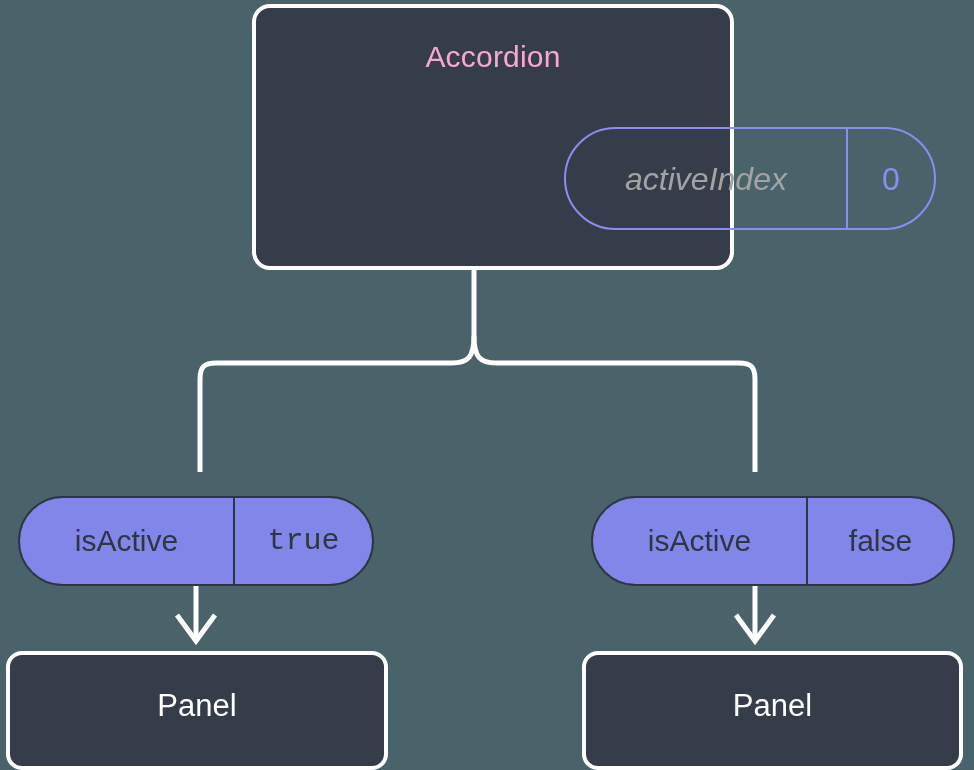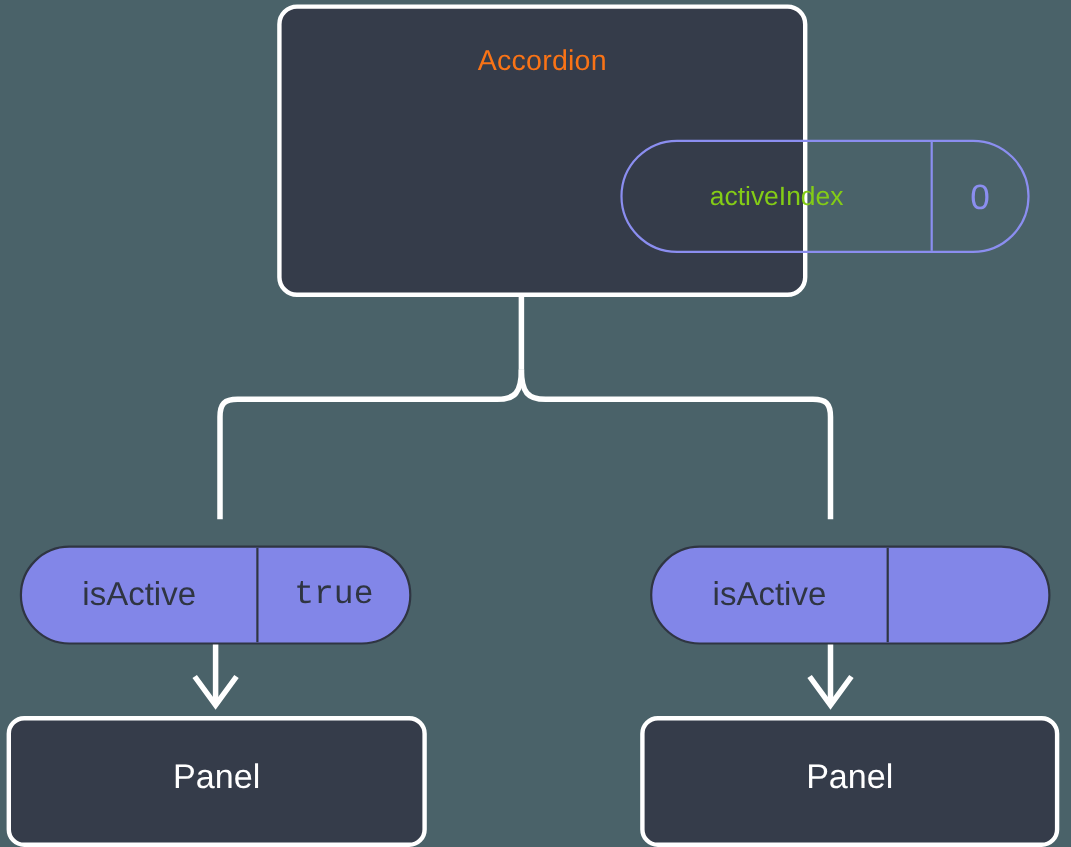--- a/index.html
+++ b/index.html
@@ -43,22 +43,22 @@
   #accordion-node {
     left: 252px;
     top: 4px;
     width: 482px;
     height: 266px;
     flex-direction: column;
     justify-content: flex-start;
     padding-top: 34px;
   }
   .node-title {
-    color: #f97316;
-    font-size: 26px;
+    color: #f9a8d4;
+    font-size: 30px;
     font-weight: 500;
     letter-spacing: 0.2px;
     line-height: 1;
     text-align: center;
   }
   .panel-node {
     top: 651px;
     height: 119px;
     border-radius: 16px;
   }
@@ -86,23 +86,24 @@
     display: flex;
     align-items: stretch;
     background: transparent;
   }
   #accordion-prop-pill .prop-key {
     flex: 0 0 280px;
     display: flex;
     align-items: center;
     justify-content: center;
     border-right: 2px solid #8b8ef0;
-    color: #84cc16;
-    font-size: 24px;
-    line-height: 1;
+    color: #a3a3a3;
+    font-size: 32px;
+    line-height: 1;
+    font-style: italic;
   }
   #accordion-prop-pill .prop-val {
     flex: 1 1 auto;
     display: flex;
     align-items: center;
     justify-content: center;
     color: #8b8ef0;
     font-size: 32px;
     line-height: 1;
   }
@@ -180,20 +181,21 @@
     </div>
   </div>
 
   <div class="state-pill" id="state-pill-left">
     <div class="prop-key">isActive</div>
     <div class="prop-val">true</div>
   </div>
 
   <div class="state-pill" id="state-pill-right">
     <div class="prop-key">isActive</div>
+    <div class="prop-val">false</div>
   </div>
 
   <div class="node-box panel-node" id="panel-node-left">
     <div class="panel-label">Panel</div>
   </div>
 
   <div class="node-box panel-node" id="panel-node-right">
     <div class="panel-label">Panel</div>
   </div>
 

